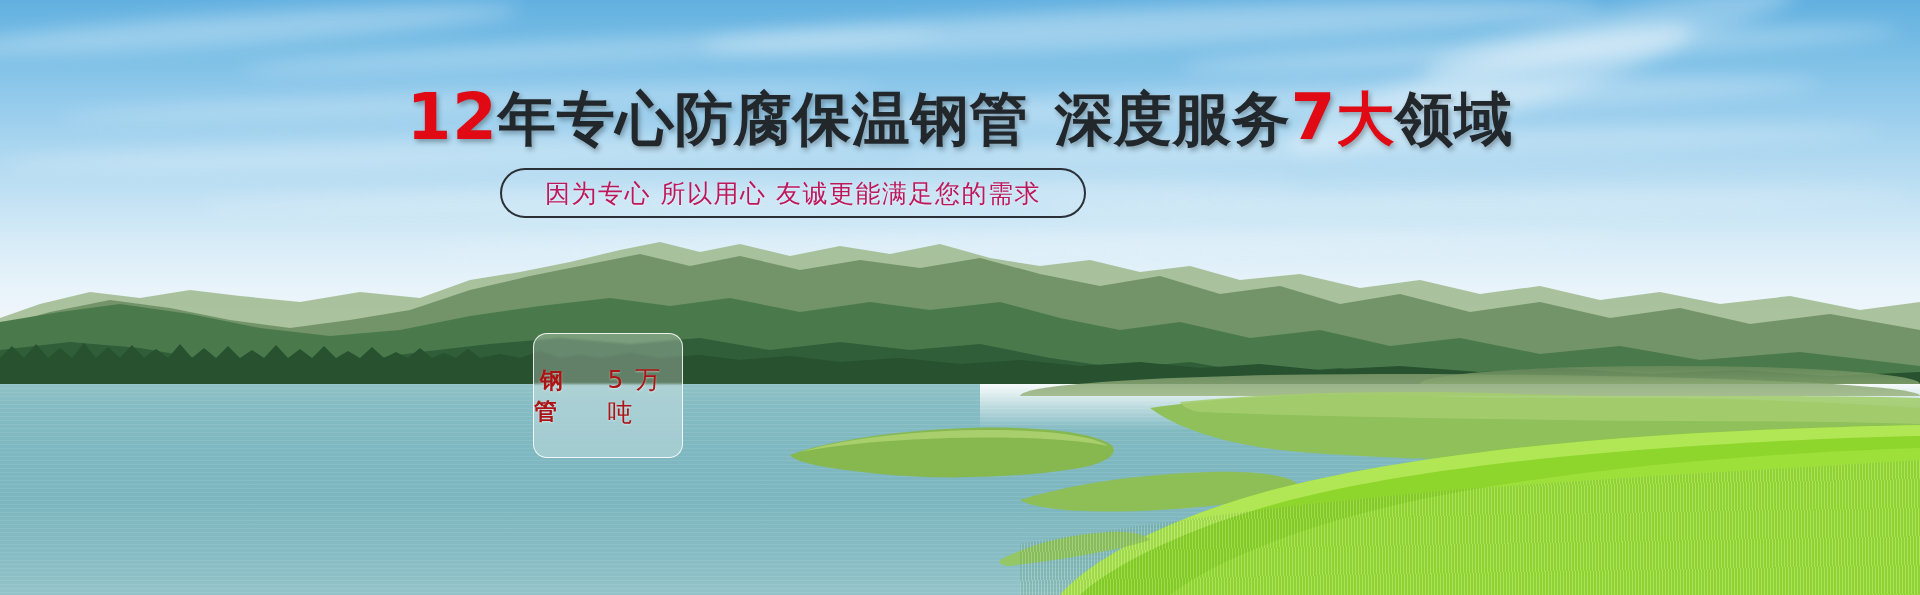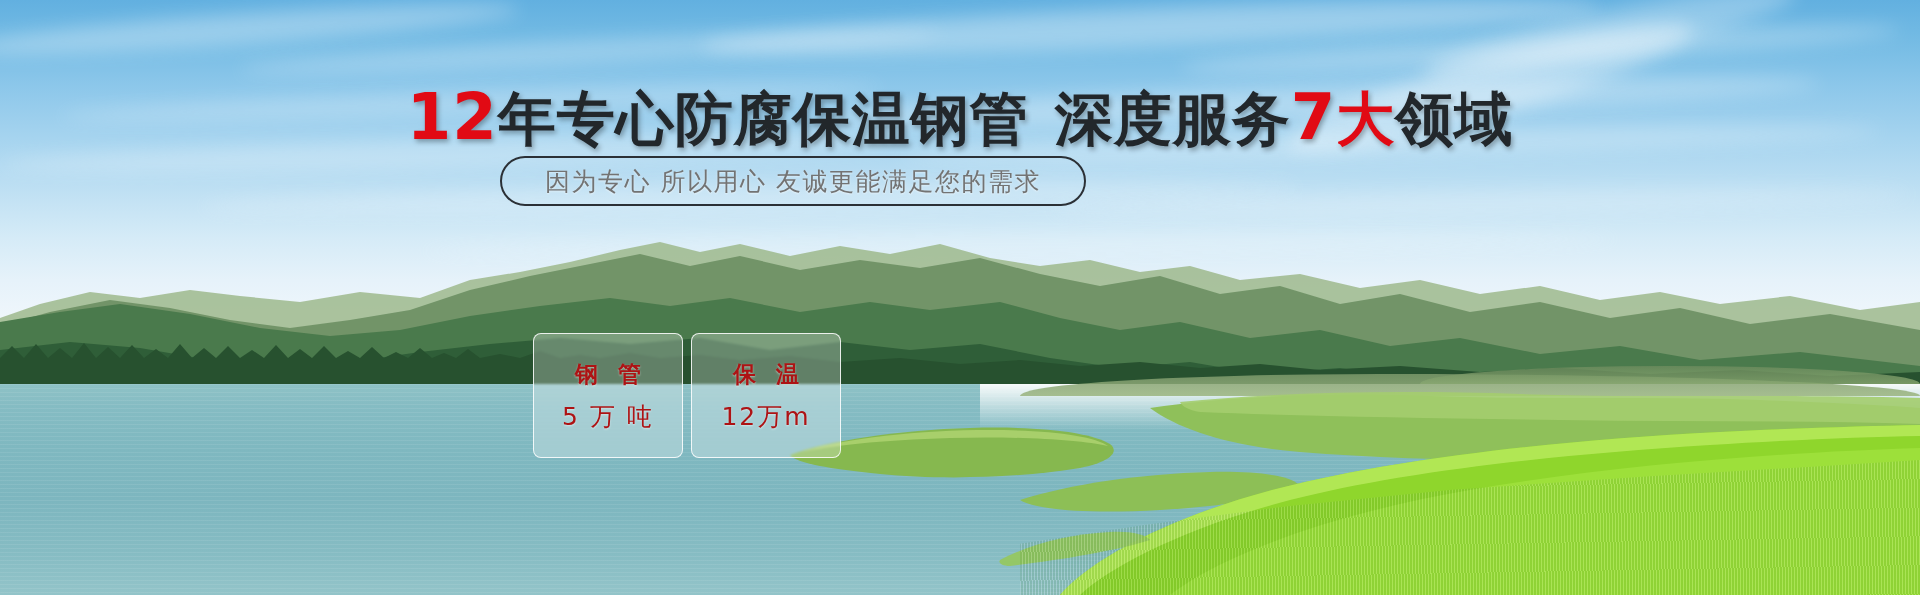--- a/index.html
+++ b/index.html
@@ -100,44 +100,44 @@
     white-space:nowrap;
     text-shadow:2px 3px 5px rgba(0,0,0,0.30);
   }
   .hl-dark { color:#22272b; }
   .hl-red  { color:#e10a14; }
   .hl-num  { font-size:64px; }
   .hl-gap  { display:inline-block; width:26px; }
 
   
   .pill {
-    position:absolute; left:500px; top:156px;
+    position:absolute; left:500px; top:168px;
     width:586px; height:50px;
     border:2px solid #2b3036;
     border-radius:26px;
     display:flex; align-items:center; justify-content:center;
-    color:#737373;
+    color:#be185d;
     font-size:25px;
     font-weight:500;
     letter-spacing:1.5px;
     white-space:nowrap;
     text-shadow:0 1px 2px rgba(255,255,255,0.55);
   }
 
   
   .cards {
     position:absolute; left:533px; top:333px;
     display:flex; gap:8px;
   }
   .card {
     width:150px; height:125px;
     border:1px solid rgba(255,255,255,0.85);
-    border-radius:8px;
+    border-radius:14px;
     background:rgba(255,255,255,0.27);
-    display:flex; flex-direction:column;
+    display:flex; flex-direction:row;
     align-items:center; justify-content:center;
     gap:10px;
     backdrop-filter:blur(1px);
   }
   .card-label {
     color:#ad1314;
     font-size:23px;
     font-weight:600;
     letter-spacing:6px;
     text-indent:6px;
@@ -279,22 +279,16 @@
   <div class="cards">
 
     <div class="card">
       <div class="card-label">钢 管</div>
       <div class="card-value">
         <span>5 万 吨</span>
       </div>
     </div>
 
 
-    <div class="card">
-      <div class="card-label">保 温</div>
-      <div class="card-value">
-        <span>12万m</span>
-      </div>
-    </div>
 
   </div>
 
 </div>
 
 </body></html>

